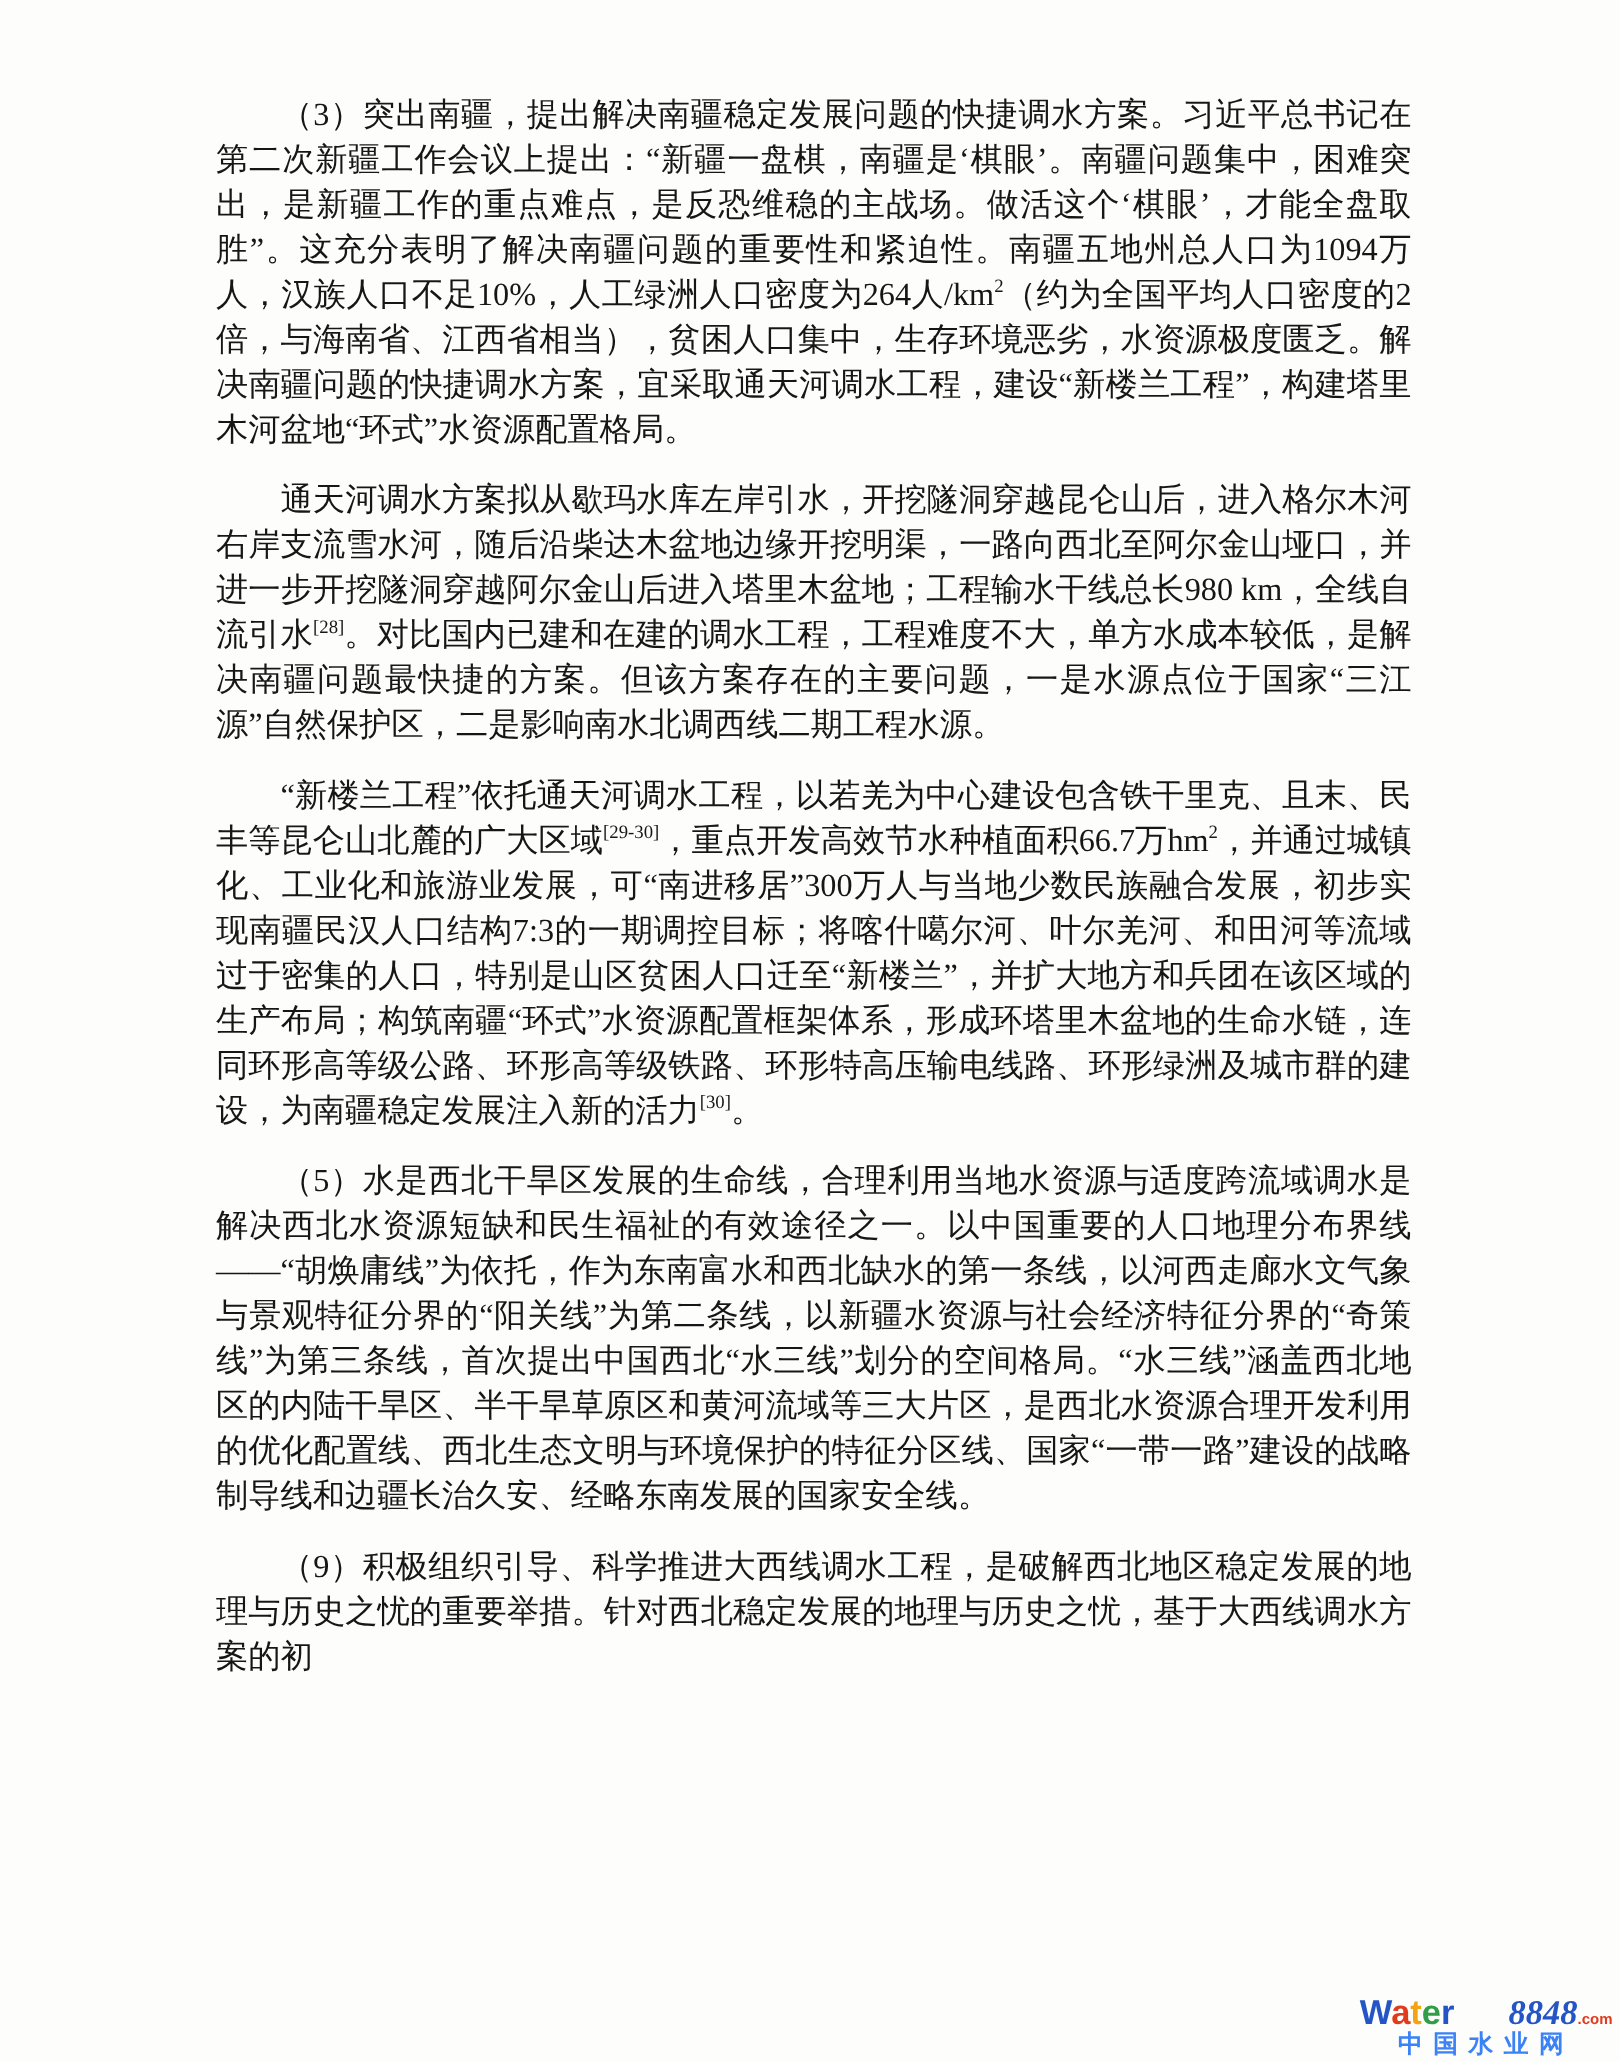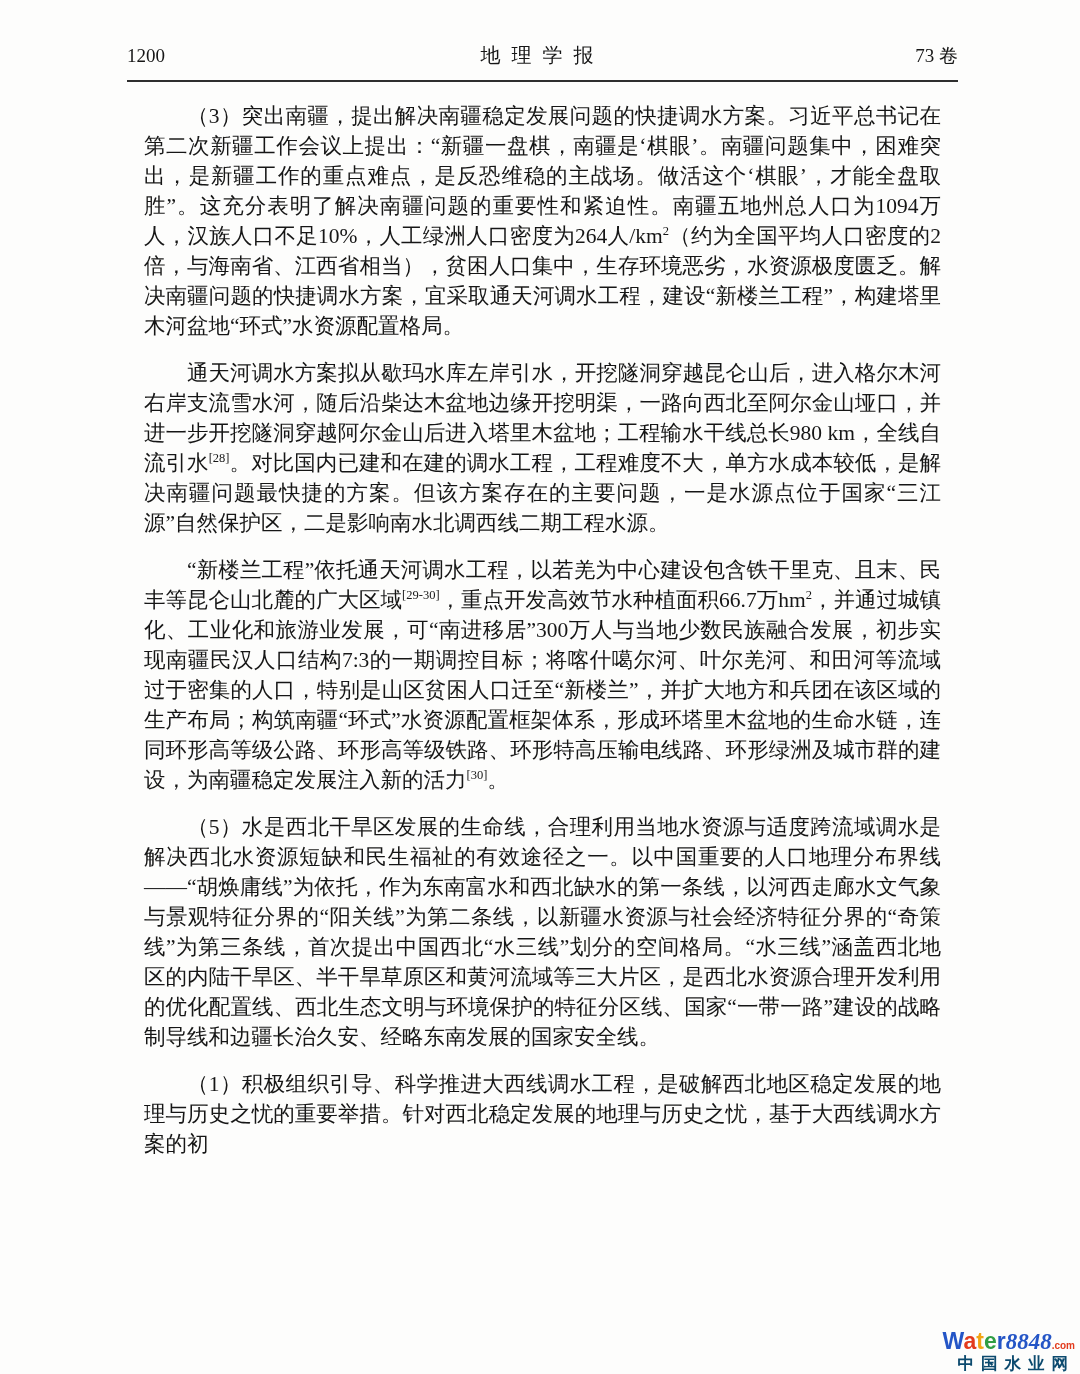--- a/index.html
+++ b/index.html
@@ -90,40 +90,35 @@
     letter-spacing: 7px;
     margin-top: 1px;
     white-space: nowrap;
   }
 </style>
 </head>
 <body>
 
 <div class="page">
 
-  <div class="page-header">
-    <span class="header-left">1200</span>
-    <span class="header-center">地理学报</span>
-    <span class="header-right">73 卷</span>
-  </div>
 
   <div class="content">
     <div>
         <p class="para">（3）突出南疆，提出解决南疆稳定发展问题的快捷调水方案。习近平总书记在第二次新疆工作会议上提出：“新疆一盘棋，南疆是‘棋眼’。南疆问题集中，困难突出，是新疆工作的重点难点，是反恐维稳的主战场。做活这个‘棋眼’，才能全盘取胜”。这充分表明了解决南疆问题的重要性和紧迫性。南疆五地州总人口为1094万人，汉族人口不足10%，人工绿洲人口密度为264人/km<sup>2</sup>（约为全国平均人口密度的2倍，与海南省、江西省相当），贫困人口集中，生存环境恶劣，水资源极度匮乏。解决南疆问题的快捷调水方案，宜采取通天河调水工程，建设“新楼兰工程”，构建塔里木河盆地“环式”水资源配置格局。</p>
         <p class="para">通天河调水方案拟从歇玛水库左岸引水，开挖隧洞穿越昆仑山后，进入格尔木河右岸支流雪水河，随后沿柴达木盆地边缘开挖明渠，一路向西北至阿尔金山垭口，并进一步开挖隧洞穿越阿尔金山后进入塔里木盆地；工程输水干线总长980 km，全线自流引水<sup>[28]</sup>。对比国内已建和在建的调水工程，工程难度不大，单方水成本较低，是解决南疆问题最快捷的方案。但该方案存在的主要问题，一是水源点位于国家“三江源”自然保护区，二是影响南水北调西线二期工程水源。</p>
         <p class="para">“新楼兰工程”依托通天河调水工程，以若羌为中心建设包含铁干里克、且末、民丰等昆仑山北麓的广大区域<sup>[29-30]</sup>，重点开发高效节水种植面积66.7万hm<sup>2</sup>，并通过城镇化、工业化和旅游业发展，可“南进移居”300万人与当地少数民族融合发展，初步实现南疆民汉人口结构7:3的一期调控目标；将喀什噶尔河、叶尔羌河、和田河等流域过于密集的人口，特别是山区贫困人口迁至“新楼兰”，并扩大地方和兵团在该区域的生产布局；构筑南疆“环式”水资源配置框架体系，形成环塔里木盆地的生命水链，连同环形高等级公路、环形高等级铁路、环形特高压输电线路、环形绿洲及城市群的建设，为南疆稳定发展注入新的活力<sup>[30]</sup>。</p>
       </div>
 
 
     <div>
         <p class="para">（5）水是西北干旱区发展的生命线，合理利用当地水资源与适度跨流域调水是解决西北水资源短缺和民生福祉的有效途径之一。以中国重要的人口地理分布界线——“胡焕庸线”为依托，作为东南富水和西北缺水的第一条线，以河西走廊水文气象与景观特征分界的“阳关线”为第二条线，以新疆水资源与社会经济特征分界的“奇策线”为第三条线，首次提出中国西北“水三线”划分的空间格局。“水三线”涵盖西北地区的内陆干旱区、半干旱草原区和黄河流域等三大片区，是西北水资源合理开发利用的优化配置线、西北生态文明与环境保护的特征分区线、国家“一带一路”建设的战略制导线和边疆长治久安、经略东南发展的国家安全线。</p>
-        <p class="para">（1）积极组织引导、科学推进大西线调水工程，是破解西北地区稳定发展的地理与历史之忧的重要举措。针对西北稳定发展的地理与历史之忧，基于大西线调水方案的初</p>
+        <p class="para">（9）积极组织引导、科学推进大西线调水工程，是破解西北地区稳定发展的地理与历史之忧的重要举措。针对西北稳定发展的地理与历史之忧，基于大西线调水方案的初</p>
       </div>
   </div>
 
   <div class="watermark">
     <div class="wm-brand">
-      <span><span style="color: rgb(36, 85, 198);">W</span><span style="color: rgb(226, 58, 28);">a</span><span style="color: rgb(242, 164, 19);">t</span><span style="color: rgb(47, 158, 68);">e</span><span style="color: rgb(36, 85, 198);">r</span></span><span class="wm-number" style="color: rgb(36, 85, 198);">8848</span><span class="wm-tld" style="color: rgb(226, 58, 28);">.com</span>
+      <span><span style="color: rgb(36, 85, 198);">W</span><span style="color: rgb(226, 58, 28);">a</span><span style="color: rgb(242, 164, 19);">t</span><span style="color: rgb(47, 158, 68);">e</span><span style="color: rgb(36, 85, 198);">r</span></span><span class="wm-number" style="color: rgb(36, 85, 198); margin-left: 36px;">8848</span><span class="wm-tld" style="color: rgb(226, 58, 28);">.com</span>
     </div>
-    <div class="wm-site" style="color: #0c4a6e; text-align: right;">中国水业网</div>
+    <div class="wm-site" style="color: #3b82f6;">中国水业网</div>
   </div>
 
 </div>
 
 </body></html>

